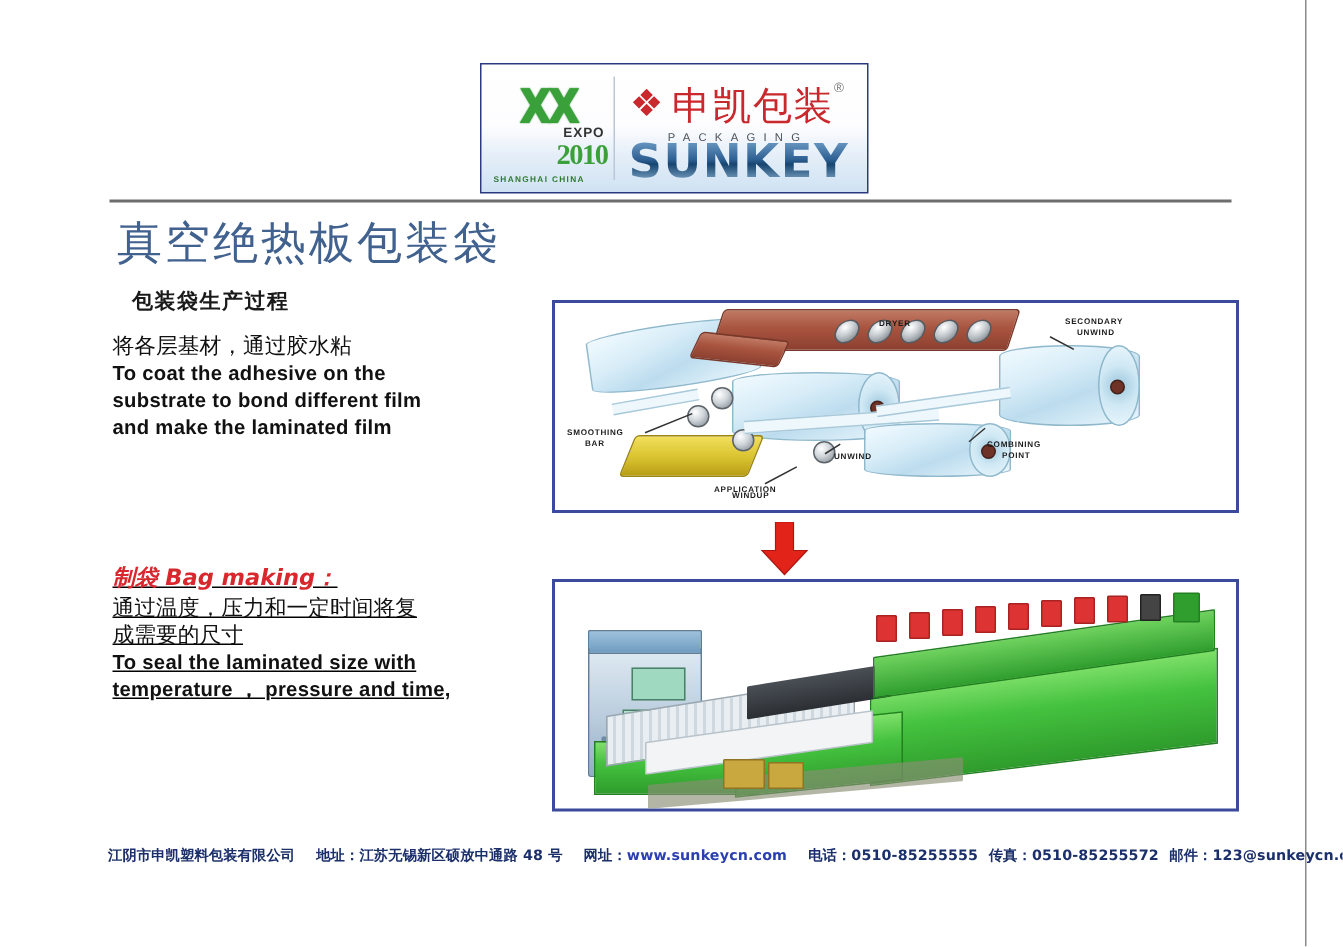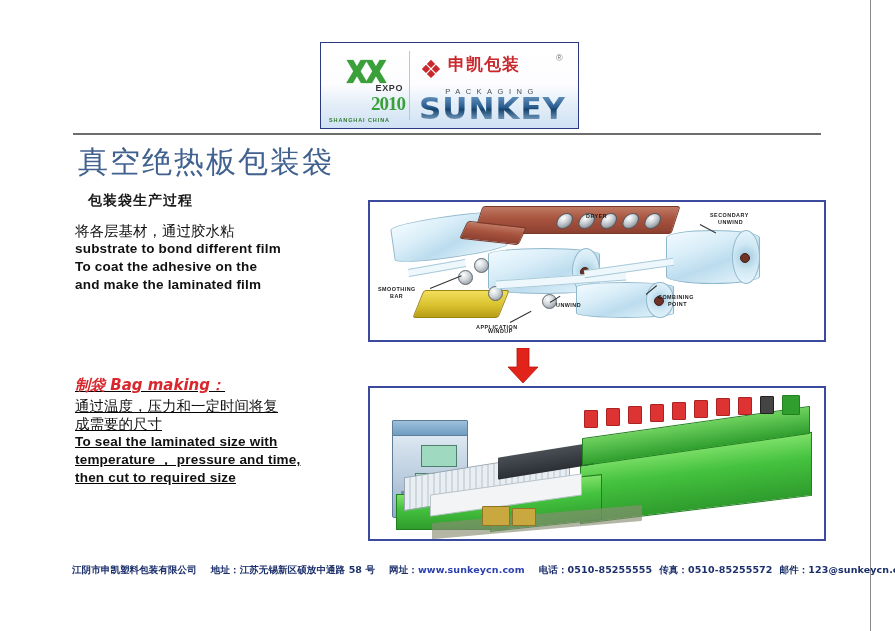--- a/index.html
+++ b/index.html
@@ -58,21 +58,21 @@
     flex:1;position:relative;padding-left:8px;box-sizing:border-box;
   }
   #sunkey-logo .sk-mark{
     position:absolute;left:8px;top:13px;
     width:26px;height:26px;
     color:#c9282d;font-size:25px;font-weight:bold;line-height:26px;
     text-align:center;
   }
   #sunkey-logo .sk-cn{
     position:absolute;left:38px;top:10px;
-    font-size:17px;font-weight:bold;color:#c9282d;
+    font-size:26px;font-weight:normal;color:#c9282d;
     font-family:"DejaVu Sans",sans-serif;letter-spacing:1px;
     white-space:nowrap;
   }
   #sunkey-logo .sk-reg{
     position:absolute;left:146px;top:10px;
     font-size:9px;color:#7a7a7a;
   }
   #sunkey-logo .sk-pack{
     position:absolute;left:2px;top:44px;width:160px;
     font-size:7.5px;font-weight:normal;color:#4a4f55;
@@ -235,32 +235,31 @@
       <div class="sk-name">SUNKEY</div>
     </div>
   </div>
 
   <div id="title-rule"></div>
   <div id="slide-title">真空绝热板包装袋</div>
   <div id="subtitle">包装袋生产过程</div>
 
   <div class="block" id="block-dry">
     <div class="cn-line">将各层基材，通过胶水粘</div>
+    <div class="en-line">To coat the adhesive on the</div>
     <div class="en-line">substrate to bond different film</div>
-    <div class="en-line">To coat the adhesive on the</div>
     <div class="en-line">and make the laminated film</div>
   </div>
 
   <div class="block" id="block-bag">
     <div class="blk-head">制袋 Bag making：</div>
     <div class="cn-line">通过温度，压力和一定时间将复</div>
     <div class="cn-line">成需要的尺寸</div>
     <div class="en-line">To seal the laminated size with</div>
     <div class="en-line">temperature ，  pressure and time,</div>
-    <div class="en-line">then cut to required size</div>
   </div>
 
   <div class="figure-frame" id="fig-lamination">
 
     <div class="roll" style="left:296px;top:28px;width:92px;height:52px;">
       <div class="cap"></div>
         <div class="hub"></div>
     </div>
 
     <div class="roll" style="left:118px;top:46px;width:110px;height:44px;">
@@ -348,16 +347,16 @@
     <div class="mach-part" style="left:368px;top:9px;width:12px;height:16px;background:#d33;border:1px solid #a22;"></div>
     <div class="mach-part" style="left:390px;top:8px;width:12px;height:16px;background:#444;border:1px solid #222;"></div>
     <div class="mach-part" style="left:412px;top:7px;width:16px;height:18px;background:#2f9e2e;border:1px solid #228021;"></div>
 
     <div class="mach-part" style="left:62px;top:126px;width:210px;height:16px;background:#8a8f74;opacity:.65;transform:skewY(-5deg);"></div>
     <div class="mach-part" style="left:112px;top:118px;width:26px;height:18px;background:#c9a83f;border:1px solid #8f7424;"></div>
     <div class="mach-part" style="left:142px;top:120px;width:22px;height:16px;background:#c9a83f;border:1px solid #8f7424;"></div>
   </div>
 
   <div id="footer">
-    <span>江阴市申凯塑料包装有限公司</span><span class="sep"></span><span>地址：</span><span>江苏无锡新区硕放中通路 58 号</span><span class="sep"></span><span>网址：</span><span class="url">www.sunkeycn.com</span><span class="sep"></span><span>电话：</span><span>0510-85255555</span><span class="sep-sm"></span><span>传真：</span><span>0510-85255572</span><span class="sep-sm"></span><span>邮件：</span><span>123@sunkeycn.com</span>
+    <span>江阴市申凯塑料包装有限公司</span><span class="sep"></span><span>地址：</span><span>江苏无锡新区硕放中通路 48 号</span><span class="sep"></span><span>网址：</span><span class="url">www.sunkeycn.com</span><span class="sep"></span><span>电话：</span><span>0510-85255555</span><span class="sep-sm"></span><span>传真：</span><span>0510-85255572</span><span class="sep-sm"></span><span>邮件：</span><span>123@sunkeycn.com</span>
   </div>
 
 </div>
 
 </body></html>

